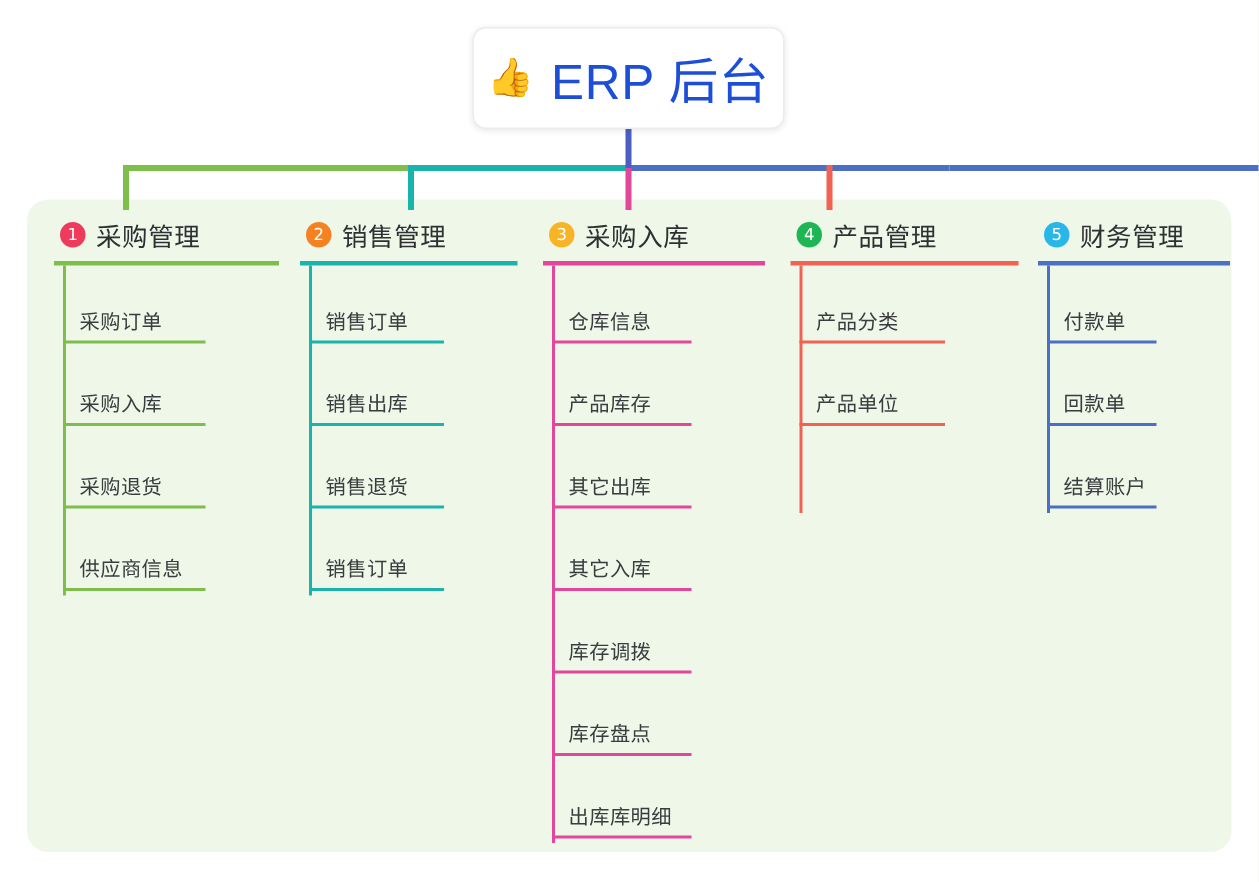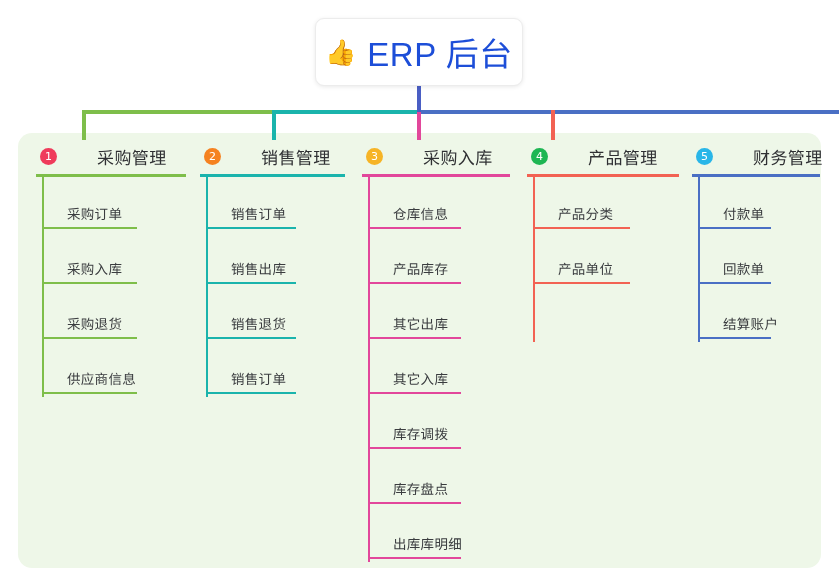--- a/index.html
+++ b/index.html
@@ -117,21 +117,20 @@
     line-height: 17px;
     text-align: center;
     font-family: "DejaVu Sans", sans-serif;
     flex: 0 0 auto;
   }
   .col-title {
     font-size: 17px;
     color: #2f3033;
     white-space: nowrap;
     letter-spacing: 0.4px;
-    margin-left: 33px;
   }
   .col-rule {
     height: 3px;
     margin-top: 6px;
   }
 
   
   .leaves {
     position: relative;
     margin-top: 0;
@@ -141,21 +140,21 @@
     left: 6px;
     top: 0;
     width: 2px;
   }
   .leaf {
     position: relative;
     height: 55px;
   }
   .leaf-label {
     position: absolute;
-    left: 31px;
+    left: 17px;
     bottom: 9px;
     font-size: 13.5px;
     color: #3a3c3f;
     white-space: nowrap;
     letter-spacing: 0.3px;
   }
   .leaf-rule {
     position: absolute;
     left: 6px;
     bottom: 3px;

